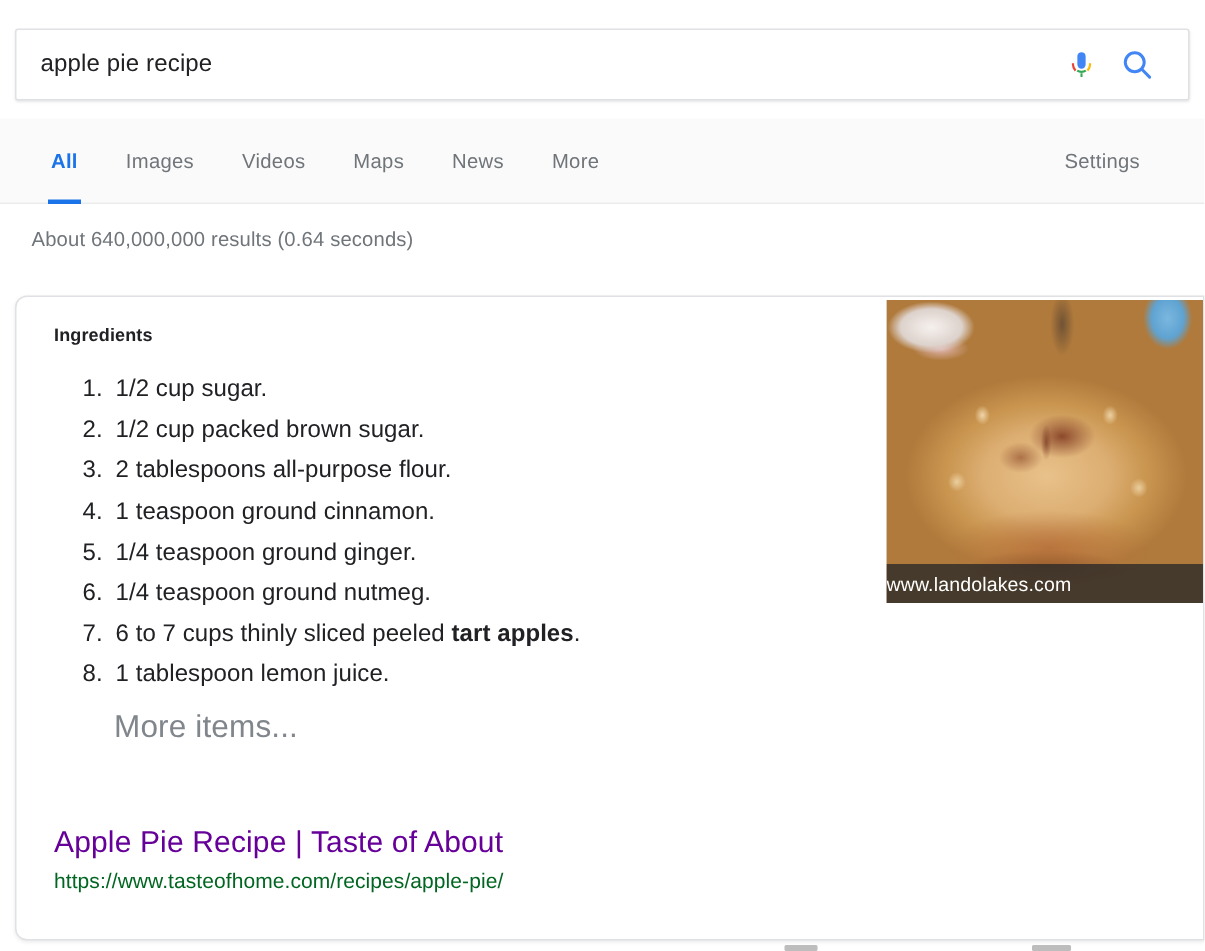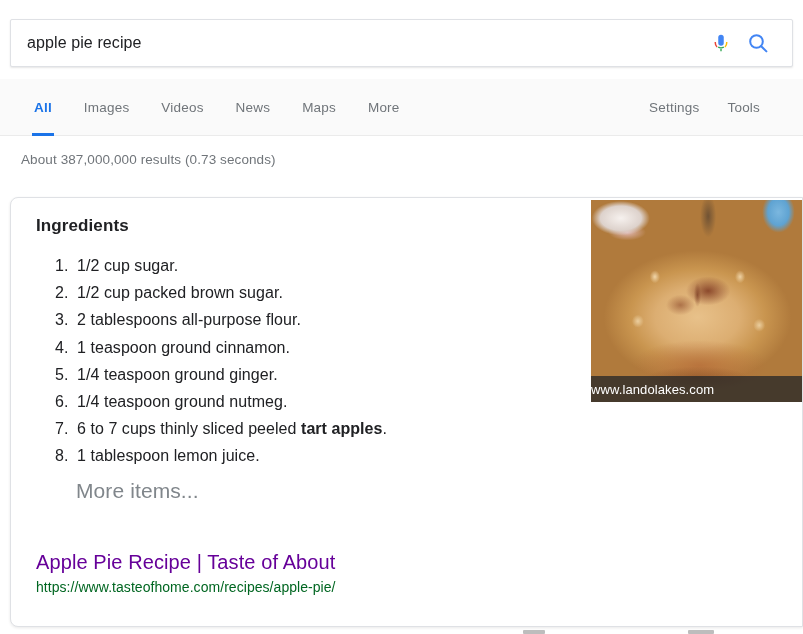--- a/index.html
+++ b/index.html
@@ -143,21 +143,21 @@
   }
 
   .card-inner {
     position: relative;
     width: 100%;
     height: 100%;
     padding: 18px 0 0 18px;
   }
 
   .ingredients-title {
-    font-size: 17px;
+    font-size: 12px;
     font-weight: bold;
     color: #202124;
     margin: 0 0 16px 7px;
     letter-spacing: 0.1px;
   }
 
   ol.ingredients {
     margin: 0;
     padding: 0 0 0 44px;
     list-style-position: outside;
@@ -309,31 +309,30 @@
         </svg>
       </button>
     </div>
   </div>
 
   <div class="navbar">
     <div class="nav-left">
       <div class="nav-item active">All</div>
       <div class="nav-item">Images</div>
       <div class="nav-item">Videos</div>
+      <div class="nav-item">Maps</div>
       <div class="nav-item">News</div>
-      <div class="nav-item">Maps</div>
       <div class="nav-item">More</div>
     </div>
     <div class="nav-right">
       <div class="nav-item">Settings</div>
-      <div class="nav-item">Tools</div>
     </div>
   </div>
 
-  <div class="result-stats">About 387,000,000 results (0.73 seconds)</div>
+  <div class="result-stats">About 640,000,000 results (0.64 seconds)</div>
 
   <div class="answer-card">
     <div class="card-inner">
 
       <div class="ingredients-title">Ingredients</div>
 
       <ol class="ingredients">
         <li>1/2 cup sugar.</li>
         <li>1/2 cup packed brown sugar.</li>
         <li>2 tablespoons all-purpose flour.</li>

